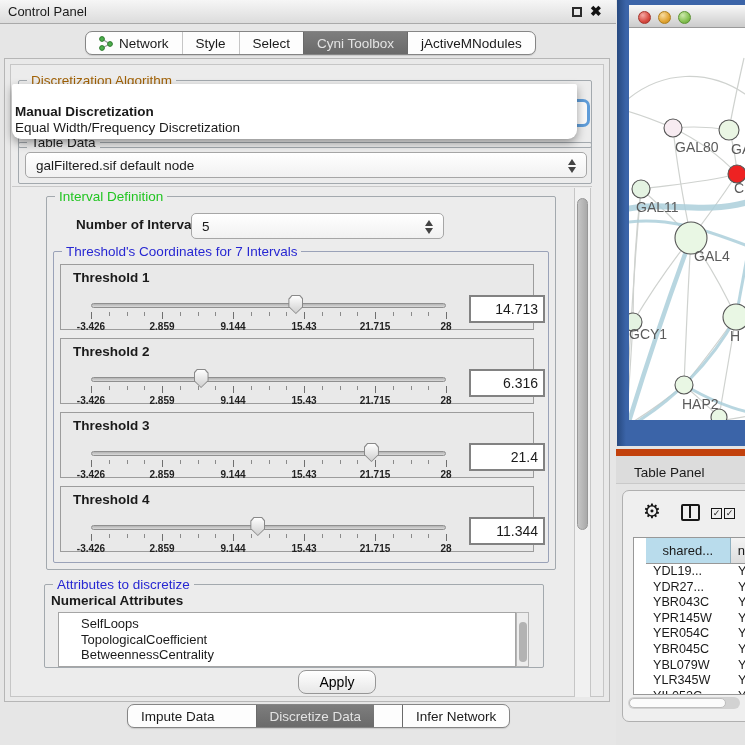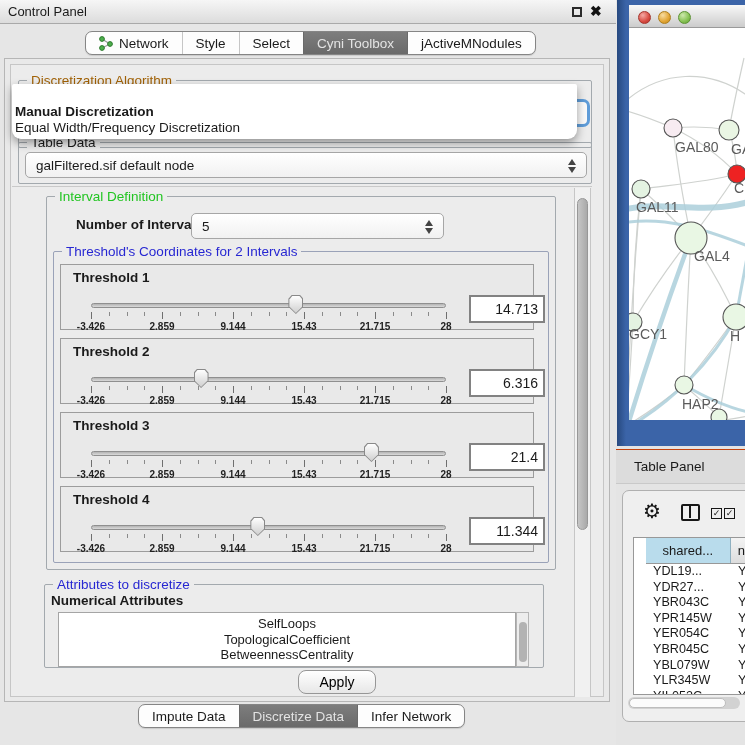--- a/index.html
+++ b/index.html
@@ -66,21 +66,21 @@
     background:linear-gradient(#fefefe,#cfcfcf); }
   .tick { position:absolute; top:13px; width:1px; height:4px; background:#8a8a8a; }
   .tick.major { height:7px; background:#6f6f6f; }
   .ticklabel { position:absolute; top:22px; transform:translateX(-50%); font-size:10px; font-weight:600; color:#222; white-space:nowrap; }
   .vbox { position:absolute; left:408px; top:30px; width:76px; height:28px; background:#fff;
     border:2px solid #828282; font-size:14px; text-align:right; line-height:24px; padding-right:5px; }
 
   
   .attr-list { position:absolute; left:58px; top:612px; width:458px; height:55px; background:#fff;
     border:1px solid #a5a5a5; overflow:hidden; }
-  .attr-item { font-size:13px; line-height:15.5px; white-space:nowrap;text-align:center; }
+  .attr-item { font-size:13px; line-height:15.5px; padding-left:22px; white-space:nowrap; }
   .attr-sb { position:absolute; left:516px; top:612px; width:13px; height:55px; background:#ededed; border:1px solid #b5b5b5; }
   .attr-sb-thumb { position:absolute; left:2px; top:9px; width:8px; height:40px; background:#b3b3b3; border-radius:4px; }
 
   .btn { position:absolute; background:linear-gradient(#ffffff,#e7e7e7); border:1px solid #979797;
     border-radius:8px; font-size:14px; text-align:center;margin-left:40px; }
 
   
   .vsb { position:absolute; left:574px; top:188px; width:17px; height:509px; background:#f1f1f1;
     border-left:1px solid #c6c6c6; border-right:1px solid #c6c6c6; }
   .vsb-thumb { position:absolute; left:2px; top:10px; width:11px; height:332px;
@@ -98,21 +98,21 @@
   .light.green { background:radial-gradient(circle at 35% 30%, #cde8ad, #85c152 60%, #619e35); border:1px solid #5c9233; }
   #net-canvas { position:absolute; left:629px; top:28px; width:116px; height:392px; background:#fff; overflow:hidden; }
   #net-svg { position:absolute; left:0; top:0; }
   .e { fill:none; stroke:#cfd2cf; stroke-width:1.2; }
   .b { fill:none; stroke:#abcfda; opacity:.85; }
   .w3 { stroke-width:3; } .w4 { stroke-width:4.5; } .w6 { stroke-width:6; }
 
   
   #right-bottom { position:absolute; left:616px; top:446px; width:129px; height:299px; background:#e4e4e4; }
   .tp-bar { position:absolute; left:616px; top:449px; width:129px; height:35px; background:#dcdcdc;
-    border-top:1px solid #c2410c; border-bottom:1px solid #c9c9c9; }
+    border-top:7px solid #c2410c; border-bottom:1px solid #c9c9c9; }
   .tp-title { position:absolute; left:18px; top:9px; font-size:13.5px; }
   .tp-panel { position:absolute; left:622px; top:490px; width:130px; height:232px; background:#efefef;
     border:1px solid #b0b0b0; border-radius:7px; }
   .gear { position:absolute; left:20px; top:8px; font-size:20px; color:#141414; }
   .spliticon { position:absolute; left:58px; top:13px; width:19px; height:17px; border:2.5px solid #161616; border-radius:2px; }
   .spliticon:after { content:""; position:absolute; left:5.5px; top:0; width:2.5px; height:12px; background:#161616; }
   .chk { position:absolute; top:17px; width:11px; height:11px; border:1.8px solid #161616; font-size:9px; line-height:8px; text-align:center; color:#161616; }
   .tp-table { position:absolute; left:10px; top:46px; width:113px; height:158px; background:#fff;
     border:1px solid #989898; overflow:hidden;padding-left:12px; }
   .th-row { display:flex; height:26px; border-bottom:1px solid #989898; }
@@ -184,21 +184,21 @@
   <div class="divline"></div>
 
   <div class="group" style="left:46px; top:196px; width:510px; height:374px;">
     <span class="legend green">Interval Definition</span>
     <div style="position:absolute; left:29px; top:20px; font-weight:bold; font-size:13.5px;">Number of Intervals</div>
     <div class="combo" style="left:144px; top:16px; width:253px;">
       <span class="combo-text">5</span>
       <span class="stepper"></span>
     </div>
     <div class="group" style="left:6px; top:54px; width:496px; height:312px; border-color:#9aa2b8;">
-      <span class="legend blue">Threshold's Coordinates for 2 Intervals</span>
+      <span class="legend blue">Threshold's Coordinates for 7 Intervals</span>
       <div id="thresholds-list" style="position:absolute; left:6px; top:12px;">
           <div class="tbox">
             <div class="t-label">Threshold 1</div>
             <div class="zone">
               <div class="track"></div>
               <div class="tick major" style="left: 0%;"></div>
               <div class="tick" style="left: 5%;"></div>
               <div class="tick" style="left: 10%;"></div>
               <div class="tick" style="left: 15%;"></div>
               <div class="tick major" style="left: 20%;"></div>
@@ -349,21 +349,21 @@
   <div class="attr-sb">
       <div class="attr-sb-thumb"></div>
     </div>
 
   <button class="btn" style="left:258px; top:670px; width:78px; height:24px;">Apply</button>
 
   <div class="vsb">
       <div class="vsb-thumb"></div>
     </div>
 
-  <div class="seggroup" style="left:138px; top:704px;" id="bottom-tabs">
+  <div class="seggroup" style="left:127px; top:704px;gap:28px;" id="bottom-tabs">
       <span class="seg">
         <span>Impute Data</span>
       </span>
       <span class="seg sel">
         <span>Discretize Data</span>
       </span>
       <span class="seg">
         <span>Infer Network</span>
       </span>
     </div>

